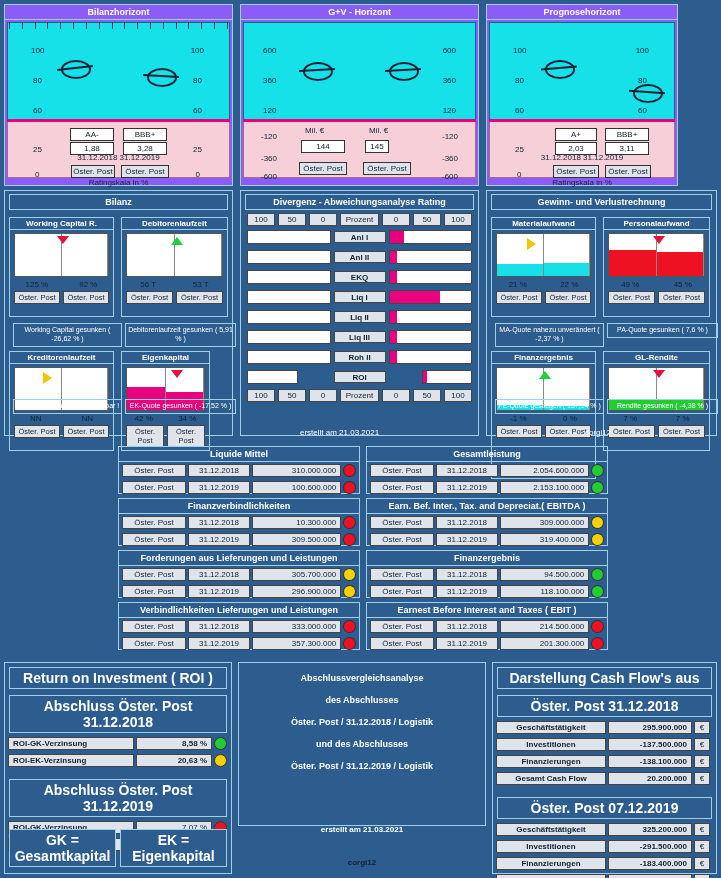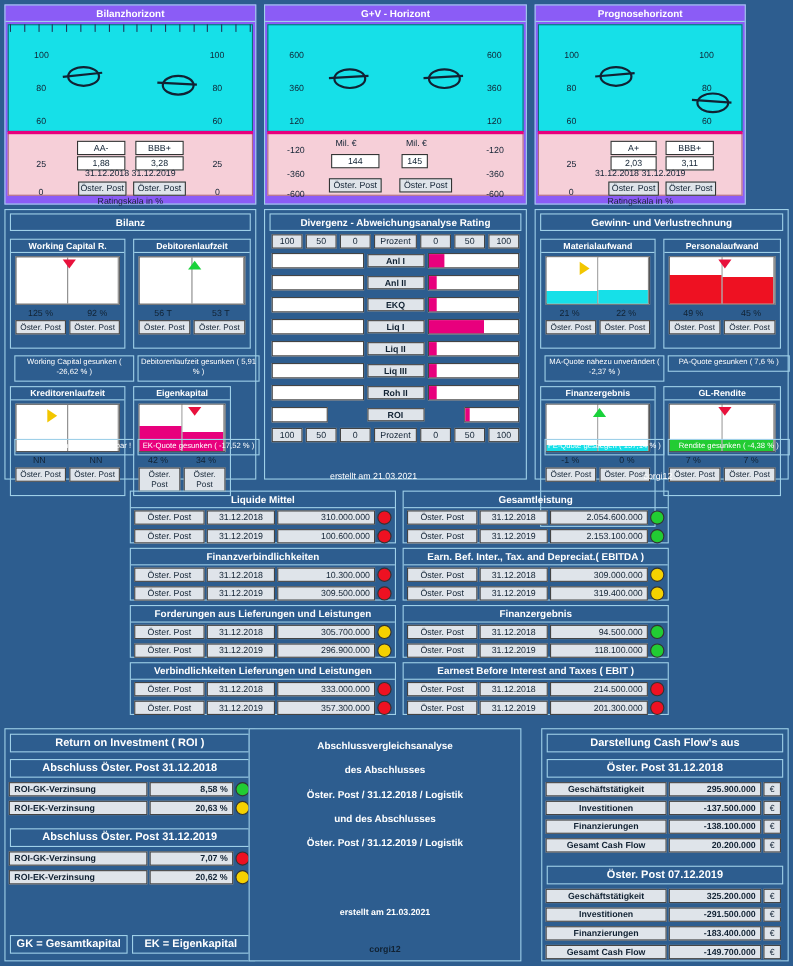--- a/index.html
+++ b/index.html
@@ -1,21 +1,21 @@
 <!DOCTYPE html>
 <html><head>
 <meta charset="utf-8">
 <style>
   html,body{margin:0;padding:0;background:#2a5b8c;}
   body{width:721px;height:878px;font-family:"Liberation Sans",sans-serif;font-size:9px;color:#fff;overflow:hidden;}
   .page{position:relative;width:721px;height:878px;background:#2d5d8f;}
 
   
   .panel{position:absolute;background:#2d5d8f;border:1px solid #9fd0e8;box-sizing:border-box;}
-  .ttl{background:#2d5d8f;border:1px solid #9fd0e8;color:#fff;font-weight:bold;font-size:10px;text-align:center;padding:2px 0;box-sizing:border-box;}
+  .ttl{background:#2d5d8f;border:1px solid #9fd0e8;color:#fff;font-weight:bold;font-size:14px;text-align:center;padding:2px 0;box-sizing:border-box;}
 
   
   .gauge{position:absolute;top:4px;height:182px;border:1px solid #9fd0e8;background:#8b5cf6;box-sizing:border-box;}
   .g1{left:4px;width:229px;}
   .g2{left:240px;width:239px;}
   .g3{left:486px;width:192px;}
   .gauge .ghead{font-weight:bold;font-size:9px;text-align:center;padding:2px 0;border-bottom:1px solid #9fd0e8;}
   .gbody{position:relative;height:160px;}
   .cyan{position:absolute;left:2px;right:2px;top:2px;height:98px;background:#16e0e8;border:1px solid #0b6e78;box-sizing:border-box;}
   .pink{position:absolute;left:2px;right:2px;top:100px;height:58px;background:#f6cfd8;border:1px solid #b06a80;box-sizing:border-box;}
@@ -576,36 +576,36 @@
     </div>
     <div class="drow">
       <div class="cell" style="width:120px;text-align:left;padding-left:4px;font-weight:bold;">ROI-EK-Verzinsung</div>
       <div class="cell num" style="width:70px;font-weight:bold;">20,63 %</div>
       <div class="dot yel"></div>
     </div>
 
     <div class="ttl" style="margin:10px 4px 2px;">Abschluss  Öster. Post  31.12.2019</div>
     <div class="drow">
       <div class="cell" style="width:120px;text-align:left;padding-left:4px;font-weight:bold;">ROI-GK-Verzinsung</div>
-      <div class="cell num" style="width:70px;font-weight:bold;">7,07 %</div>
+      <div class="cell num" style="width:70px;font-weight:normal;">7,07 %</div>
       <div class="dot red"></div>
     </div>
     <div class="drow">
       <div class="cell" style="width:120px;text-align:left;padding-left:4px;font-weight:bold;">ROI-EK-Verzinsung</div>
       <div class="cell num" style="width:70px;font-weight:bold;">20,62 %</div>
       <div class="dot yel"></div>
     </div>
 
     <div style="position:absolute;left:4px;right:4px;bottom:6px;display:flex;gap:4px;">
       <div class="ttl" style="flex:1;">GK = Gesamtkapital</div>
       <div class="ttl" style="flex:1;">EK = Eigenkapital</div>
     </div>
   </div>
 
-  <div class="panel" style="left:226px;top:662px;width:248px;height:212px;">
+  <div class="panel" style="left:238px;top:662px;width:248px;height:164px;">
     <div style="text-align:center;font-weight:bold;font-size:9px;margin-top:10px;">Abschlussvergleichsanalyse</div>
     <div style="text-align:center;font-weight:bold;font-size:9px;margin-top:12px;">des Abschlusses</div>
     <div style="text-align:center;font-weight:bold;font-size:9px;margin-top:12px;">Öster. Post / 31.12.2018 / Logistik</div>
     <div style="text-align:center;font-weight:bold;font-size:9px;margin-top:12px;">und des Abschlusses</div>
     <div style="text-align:center;font-weight:bold;font-size:9px;margin-top:12px;">Öster. Post / 31.12.2019 / Logistik</div>
     <div style="text-align:center;font-weight:bold;font-size:8px;margin-top:54px;">erstellt am 21.03.2021</div>
     <div style="text-align:center;font-weight:bold;font-size:8px;margin-top:24px;color:#123;">corgi12</div>
   </div>
 
   <div class="panel" style="left:492px;top:662px;width:225px;height:212px;">

